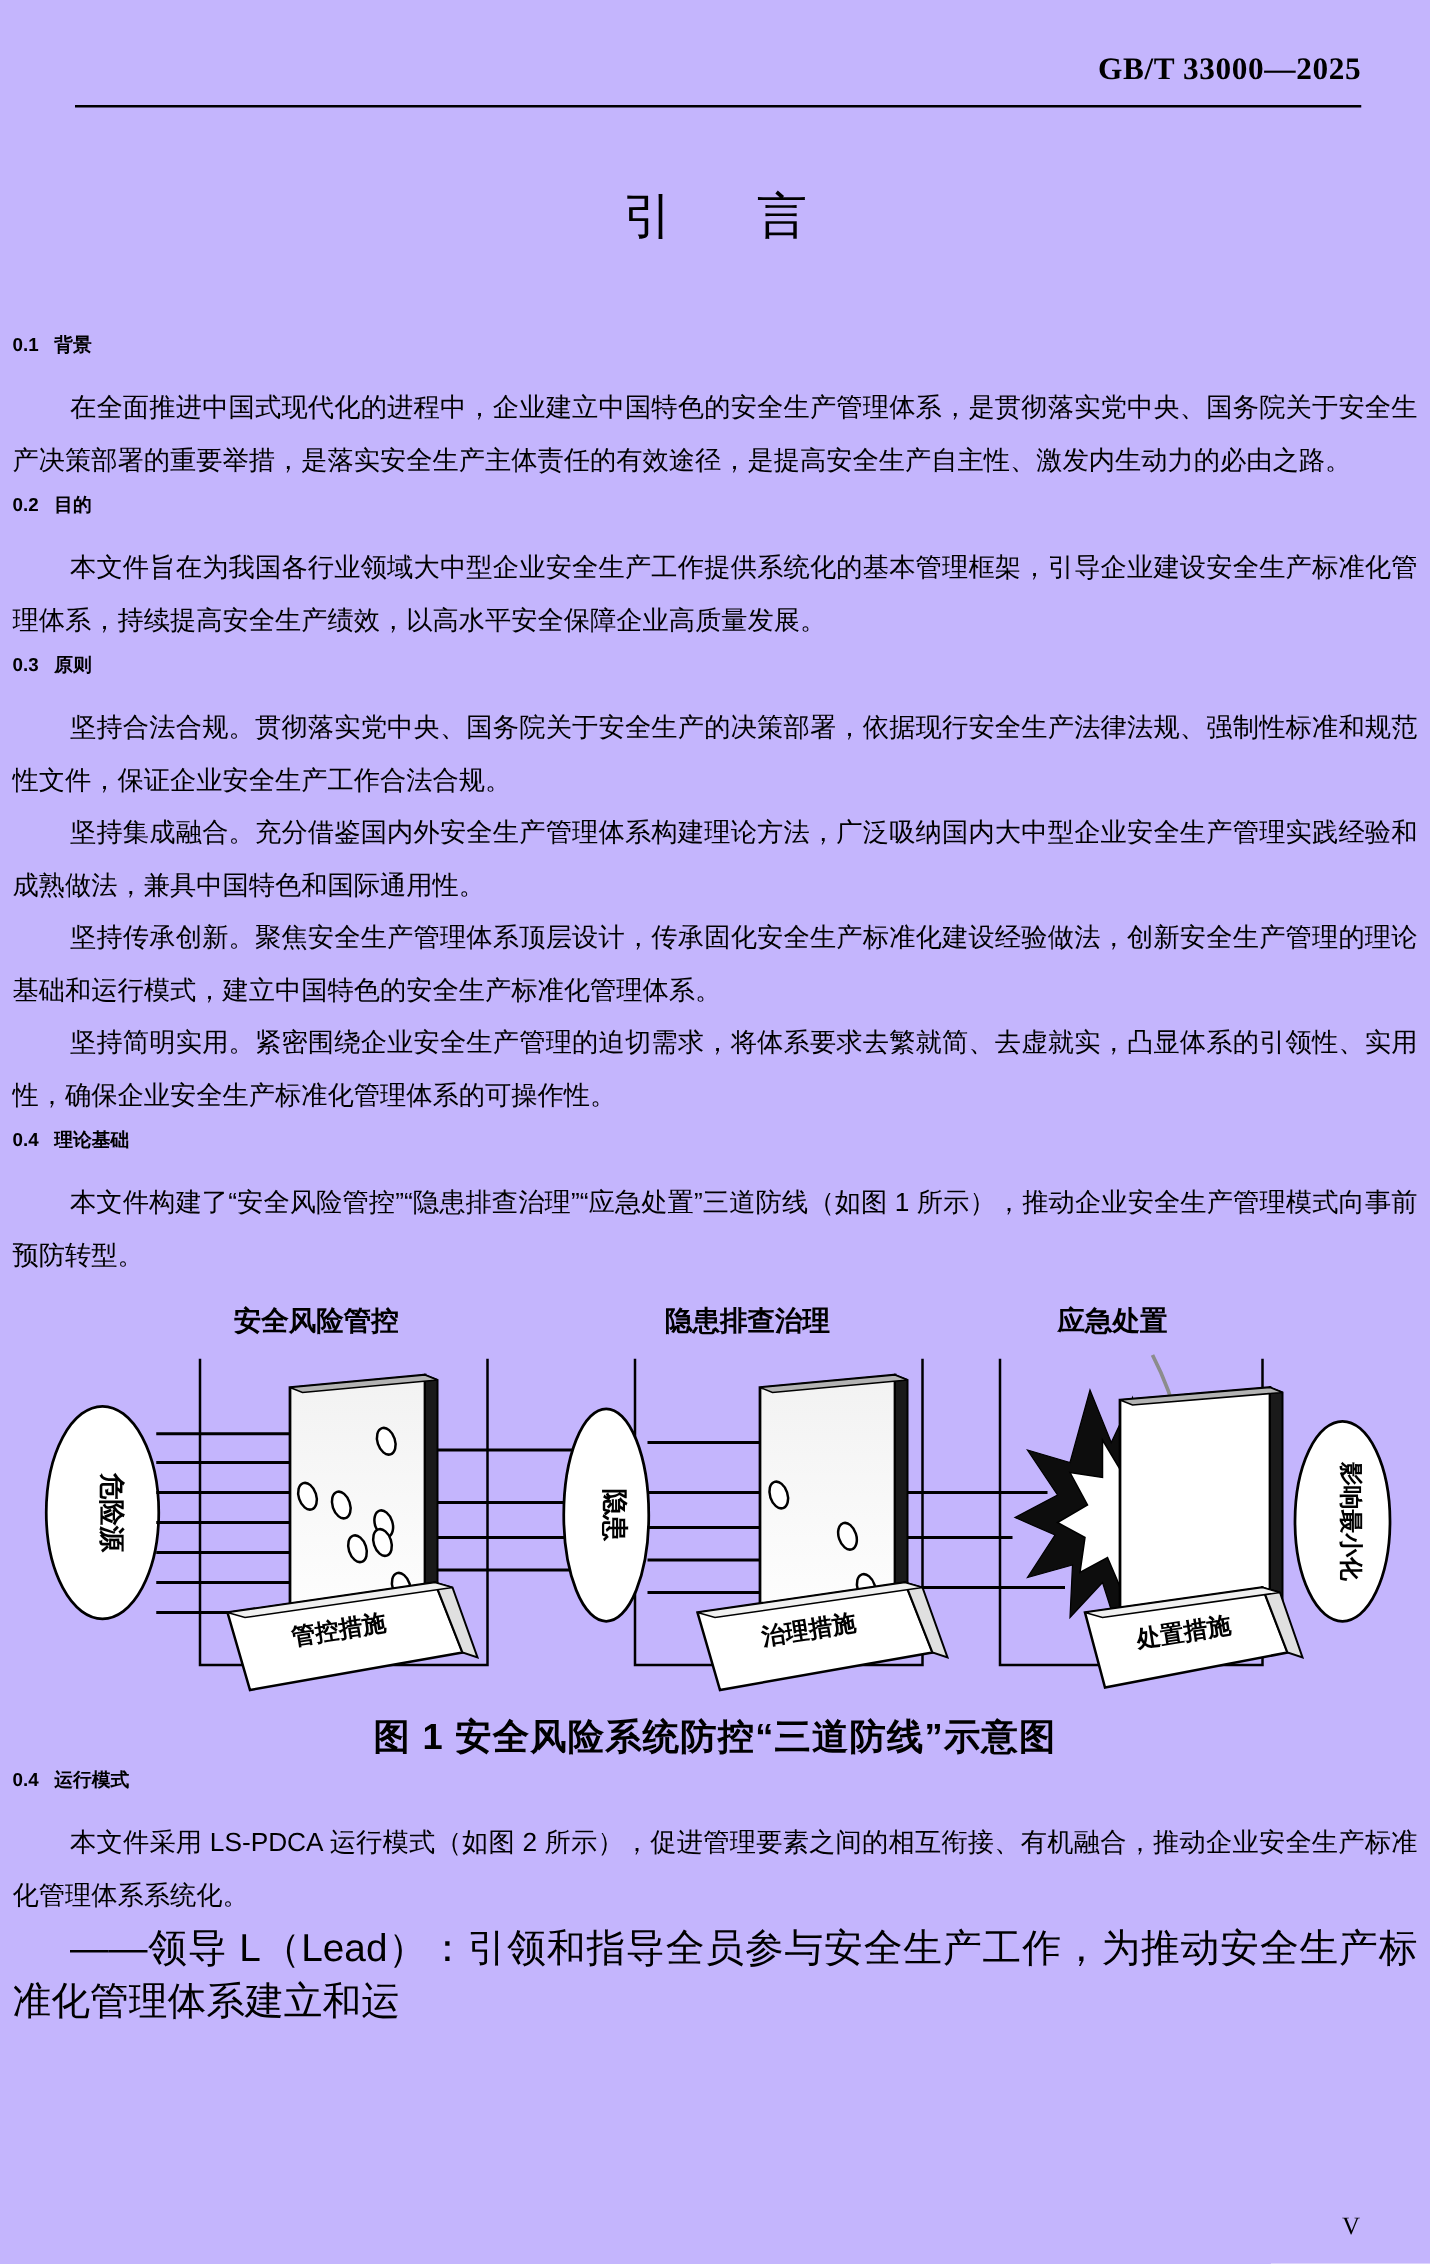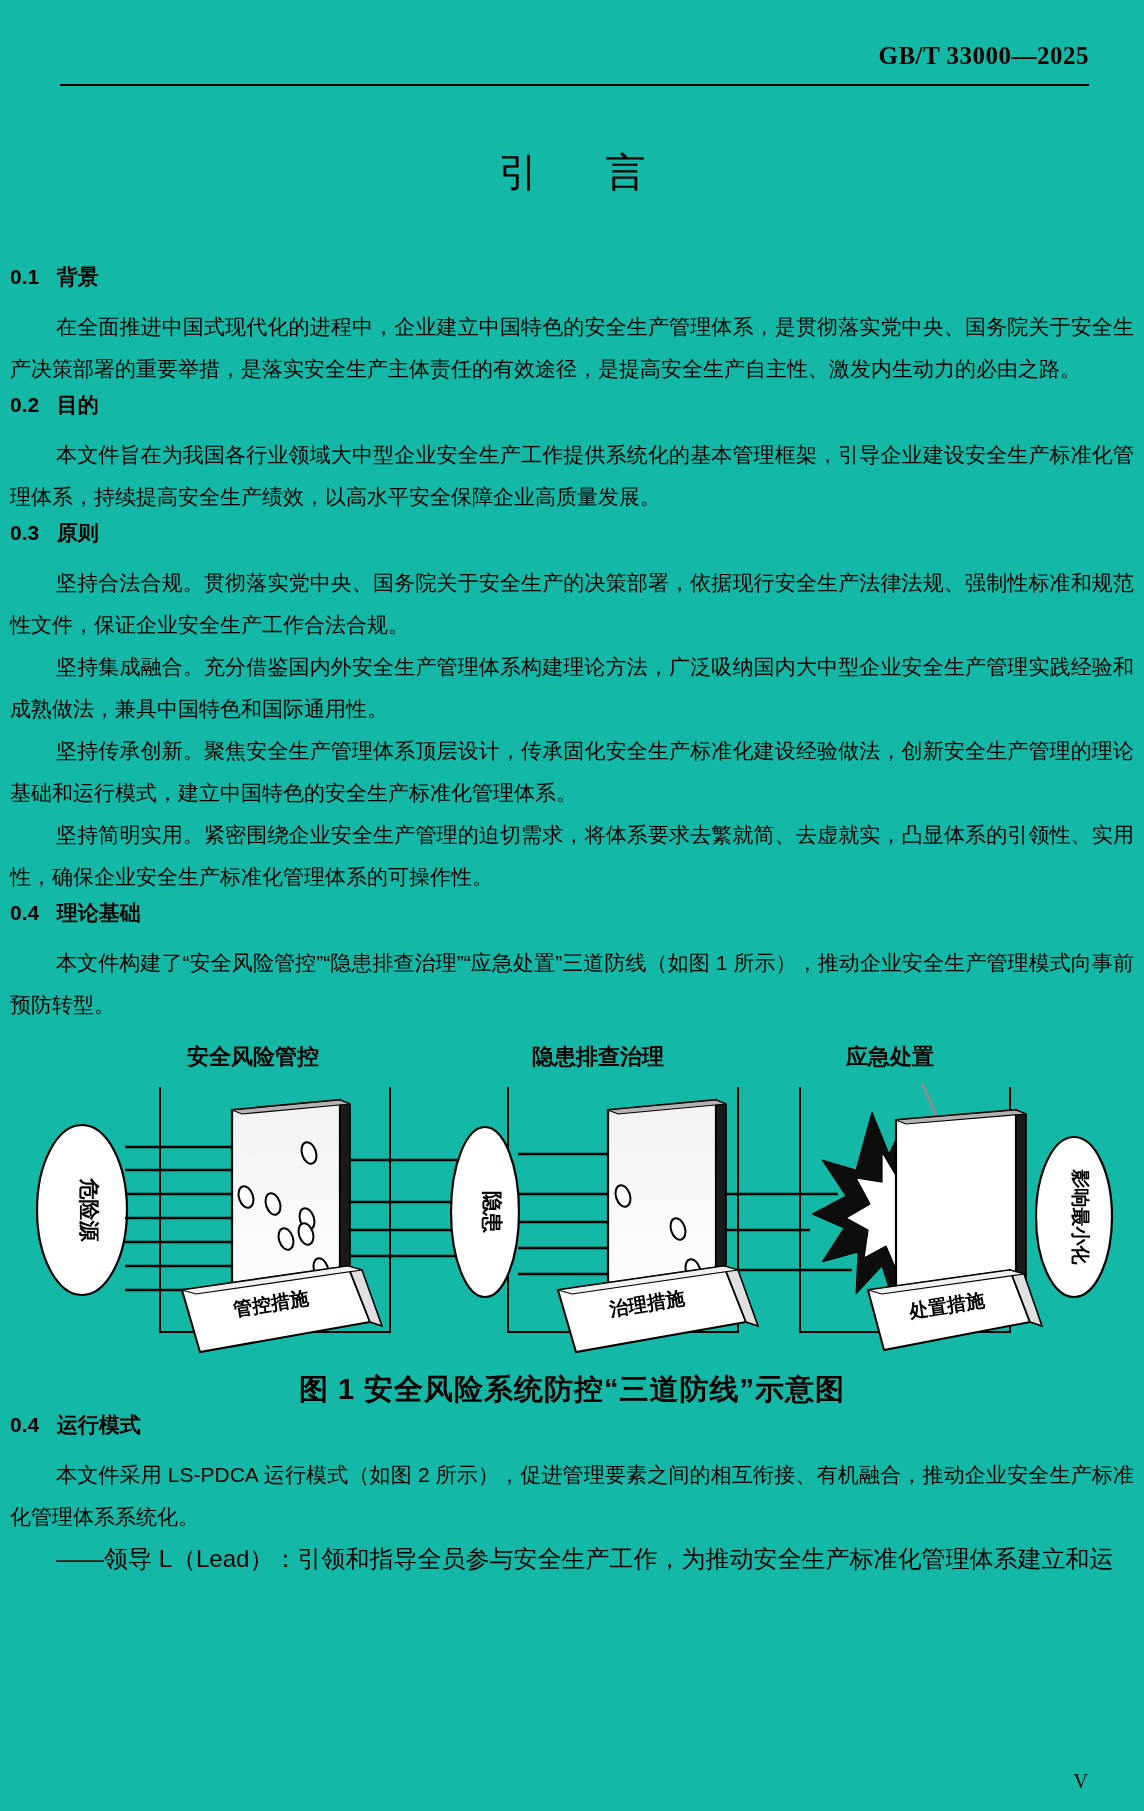--- a/index.html
+++ b/index.html
@@ -9,21 +9,21 @@
   }
   body {
     font-family: "Liberation Serif", "DejaVu Serif", serif;
     color: #000000;
   }
   .page {
     position: relative;
     width: 1144px;
     height: 1811px;
     margin: 0 auto;
-    background: #14b8a6;
+    background: #c4b5fd;
     overflow: hidden;
     box-sizing: border-box;
   }
 
   
   .header {
     position: absolute;
     top: 40px;
     left: 60px;
     right: 55px;
@@ -67,21 +67,21 @@
     position: absolute;
     top: 262px;
     left: 10px;
     width: 1124px;
   }
 
   h2.sec {
     margin: 0;
     font-family: "Liberation Sans", "DejaVu Sans", sans-serif;
     font-weight: bold;
-    font-size: 21px;
+    font-size: 15px;
     line-height: 30px;
     white-space: pre;
   }
   .sec-gap-top { margin-top: 26px; }
   .sec-first { margin-top: 0; }
 
   p.body {
     margin: 0;
     font-family: "Liberation Sans", "DejaVu Sans", sans-serif;
     font-size: 21px;
@@ -89,21 +89,21 @@
     text-align: justify;
     text-justify: inter-character;
     text-indent: 46px;
     letter-spacing: 0px;
   }
   p.body.first-after-head { margin-top: 14px; }
   p.body.tight { margin-top: 0; }
   p.dash {
     margin: 0;
     font-family: "Liberation Sans", "DejaVu Sans", sans-serif;
-    font-size: 24px;
+    font-size: 31px;
     line-height: 42px;
     text-align: justify;
     text-indent: 46px;
   }
 
   
   .figure-wrap {
     margin-top: 16px;
     position: relative;
     width: 1124px;

